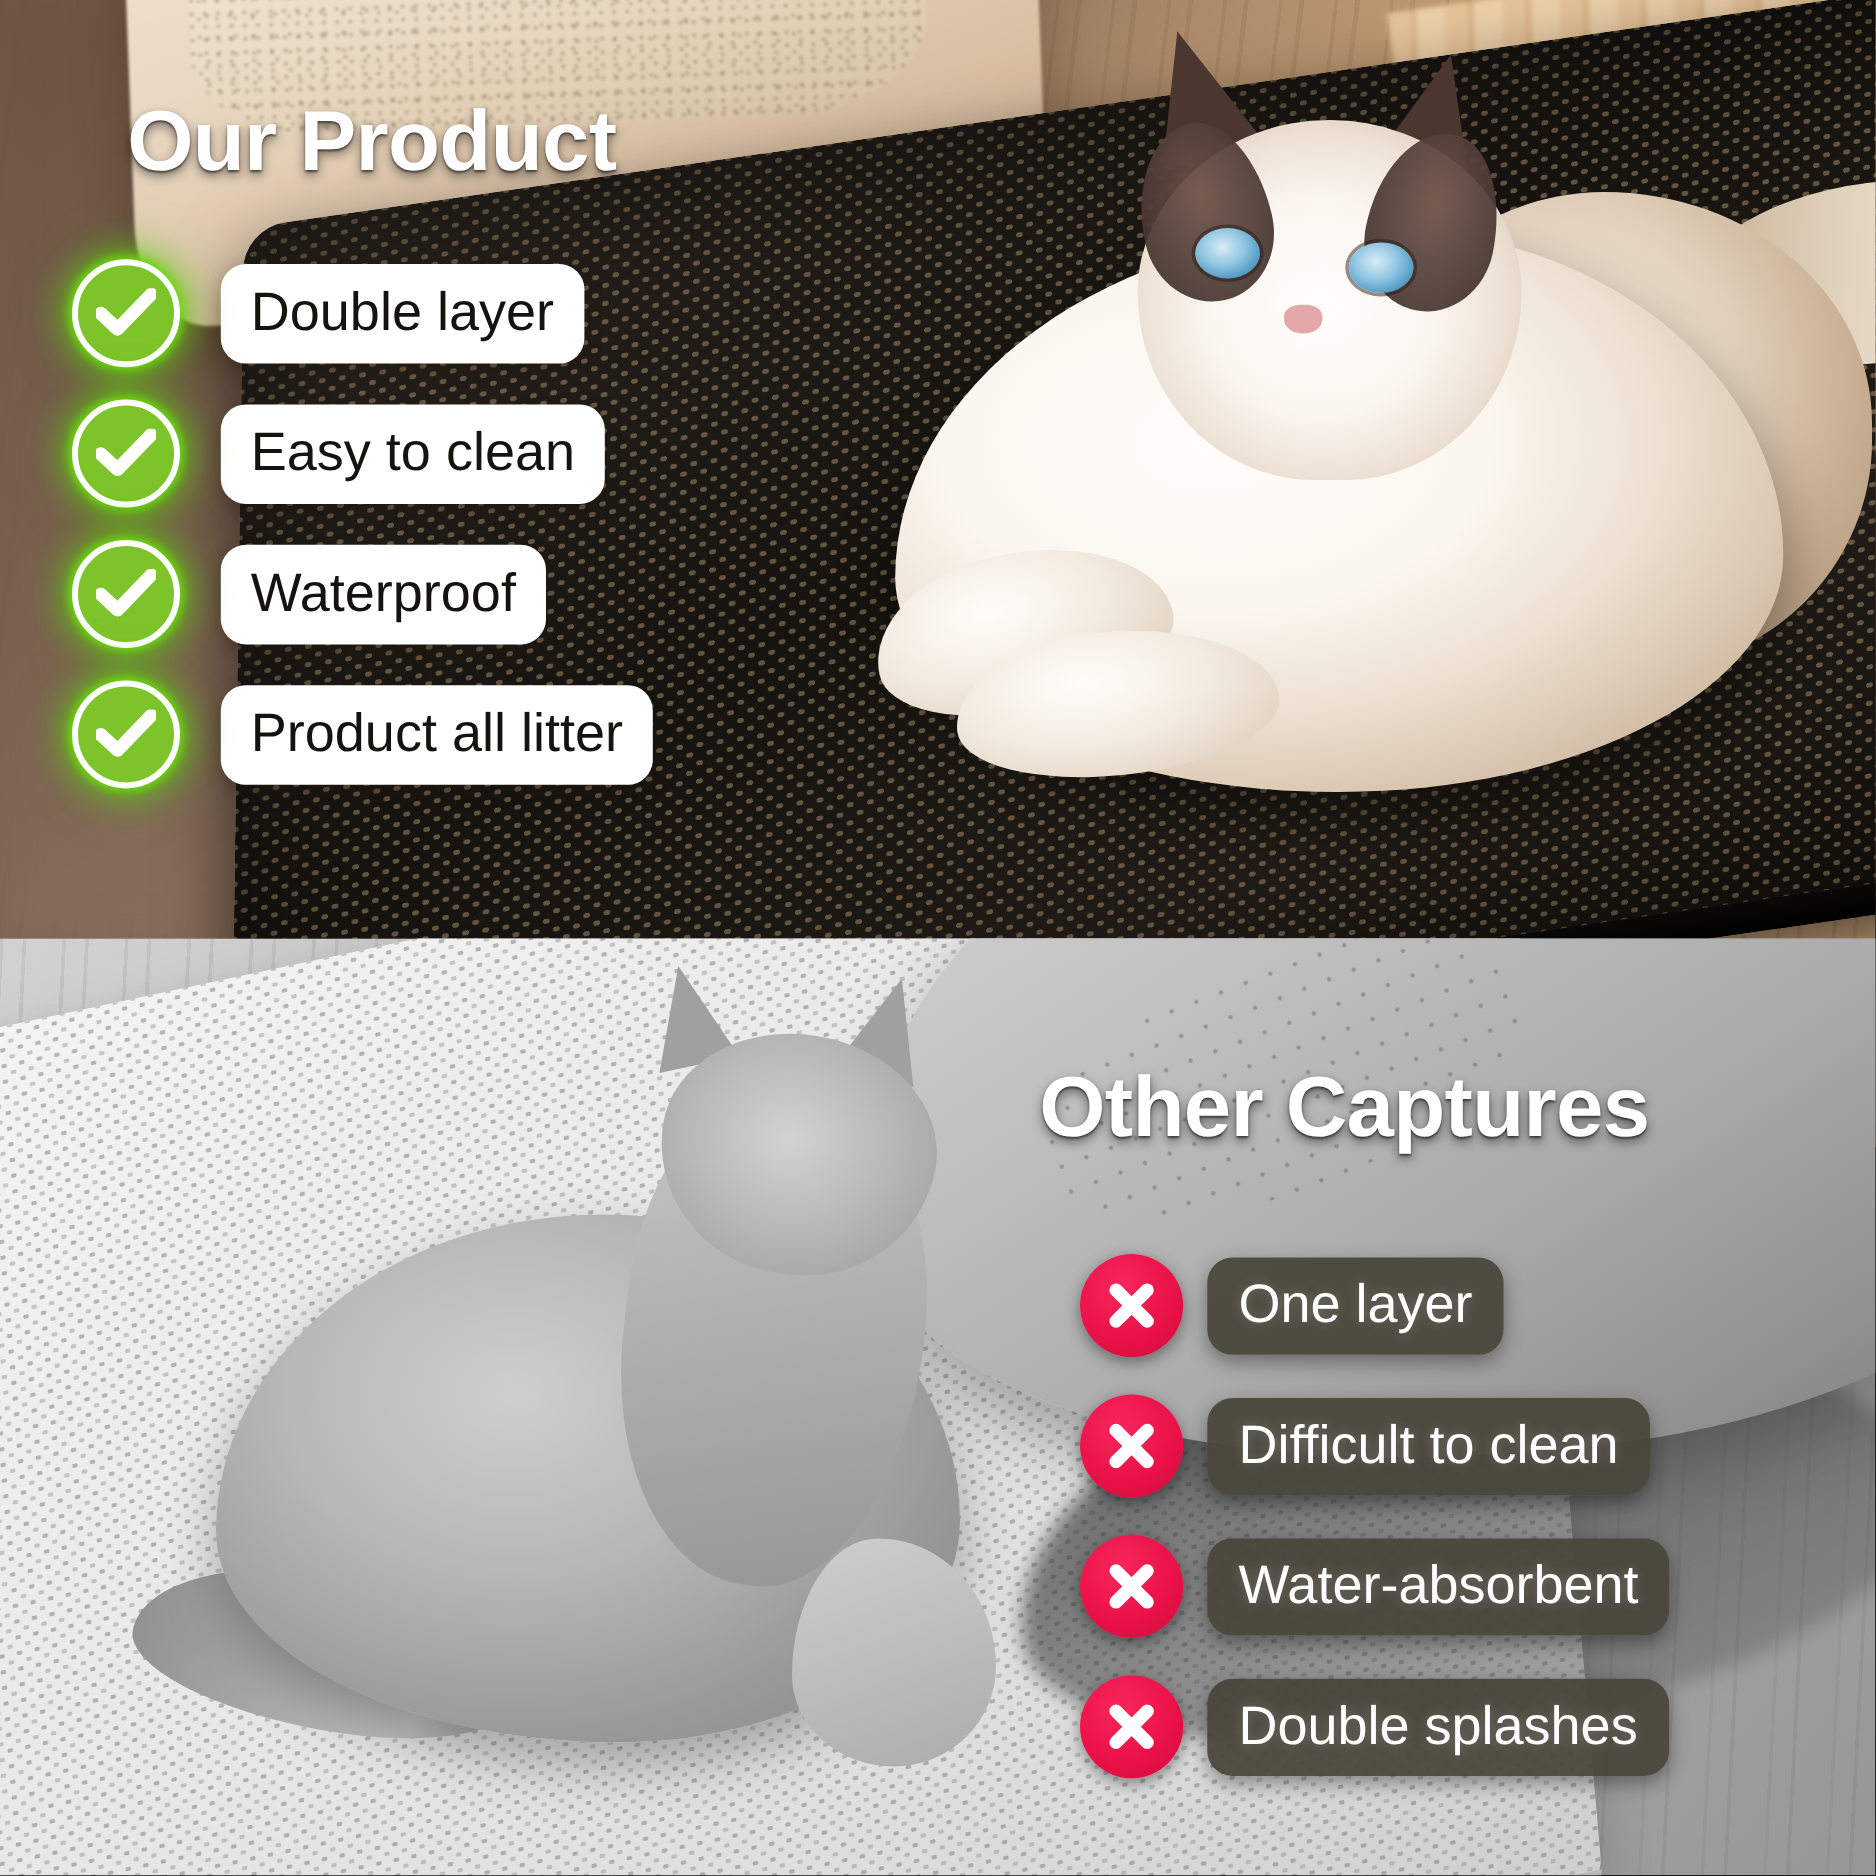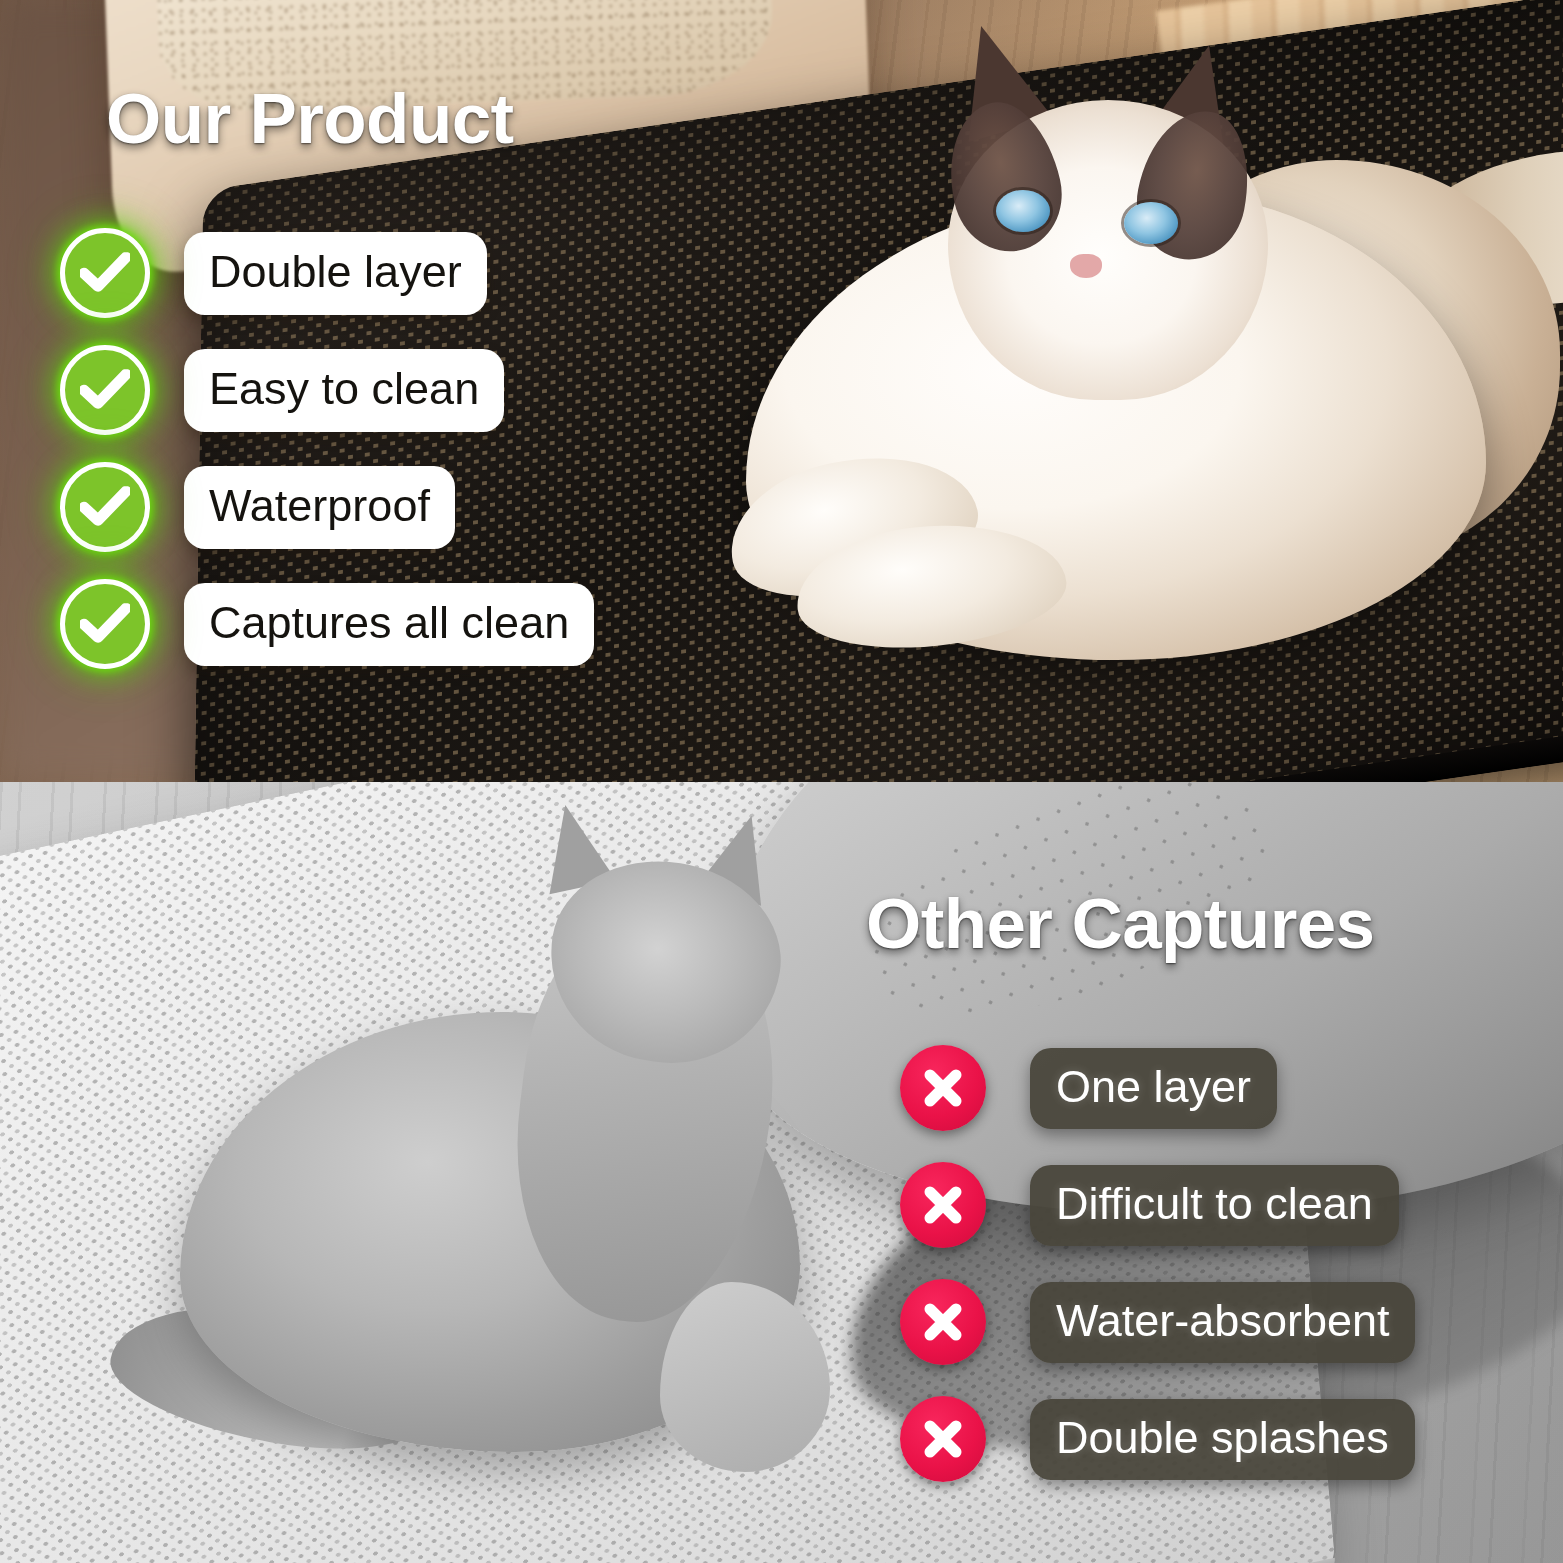--- a/index.html
+++ b/index.html
@@ -209,21 +209,21 @@
   .title{
     position:absolute; color:#fff; font-weight:700; letter-spacing:-0.6px;
     font-size:71px; line-height:1; white-space:nowrap;
     text-shadow:0 4px 9px rgba(0,0,0,.48), 0 1px 2px rgba(0,0,0,.55);
   }
   .title-ours  { left:106px; top:83px; }
   .title-other { left:866px; top:888px; }
 
   
   .features{ position:absolute; display:flex; flex-direction:column; }
-  .features-pos  { left:60px; top:228px; gap:27px; }
+  .features-pos  { left:60px; top:216px; gap:27px; }
   .features-neg  { left:900px; top:1043px; gap:27px; }
 
   .frow{ display:flex; align-items:center; height:90px; }
 
   
   .badge{ flex:0 0 auto; position:relative; border-radius:50%; }
   .badge-check{
     width:90px; height:90px;
     background:#7dc42a;
     border:5px solid #ffffff;
@@ -244,21 +244,21 @@
     font-size:45px; line-height:1;
   }
   .pill-light{
     margin-left:34px;
     background:#ffffff; color:#15130f;
     padding:17px 25px 21px 25px; border-radius:21px;
     box-shadow:0 6px 14px rgba(35,22,10,.30);
     font-weight:400;
   }
   .pill-dark{
-    margin-left:44px;
+    margin-left:20px;
     background:rgba(72,69,58,.94); color:#ffffff;
     padding:16px 26px 20px 26px; border-radius:21px;
     box-shadow:0 6px 16px rgba(0,0,0,.38);
     text-shadow:0 0 10px rgba(255,255,255,.22);
     font-weight:400;
   }
 </style>
 </head>
 <body>
 
@@ -319,21 +319,21 @@
         </div>
         <div class="pill pill-light">Waterproof</div>
       </div>
 
       <div class="frow">
         <div class="badge badge-check">
           <svg width="50" height="40" viewBox="0 0 50 40" aria-hidden="true">
             <path d="M4 21 L18 34 L46 5" fill="none" stroke="#ffffff" stroke-width="11" stroke-linecap="round" stroke-linejoin="round"></path>
           </svg>
         </div>
-        <div class="pill pill-light">Captures all clean</div>
+        <div class="pill pill-light">Product all litter</div>
       </div>
 
     </div>
   </div>
 
   <div class="panel panel-bottom">
     <div class="photo">
       <div class="wood-bot"></div>
       <div class="mat-bot"></div>
       <div class="appliance-shadow"></div>

